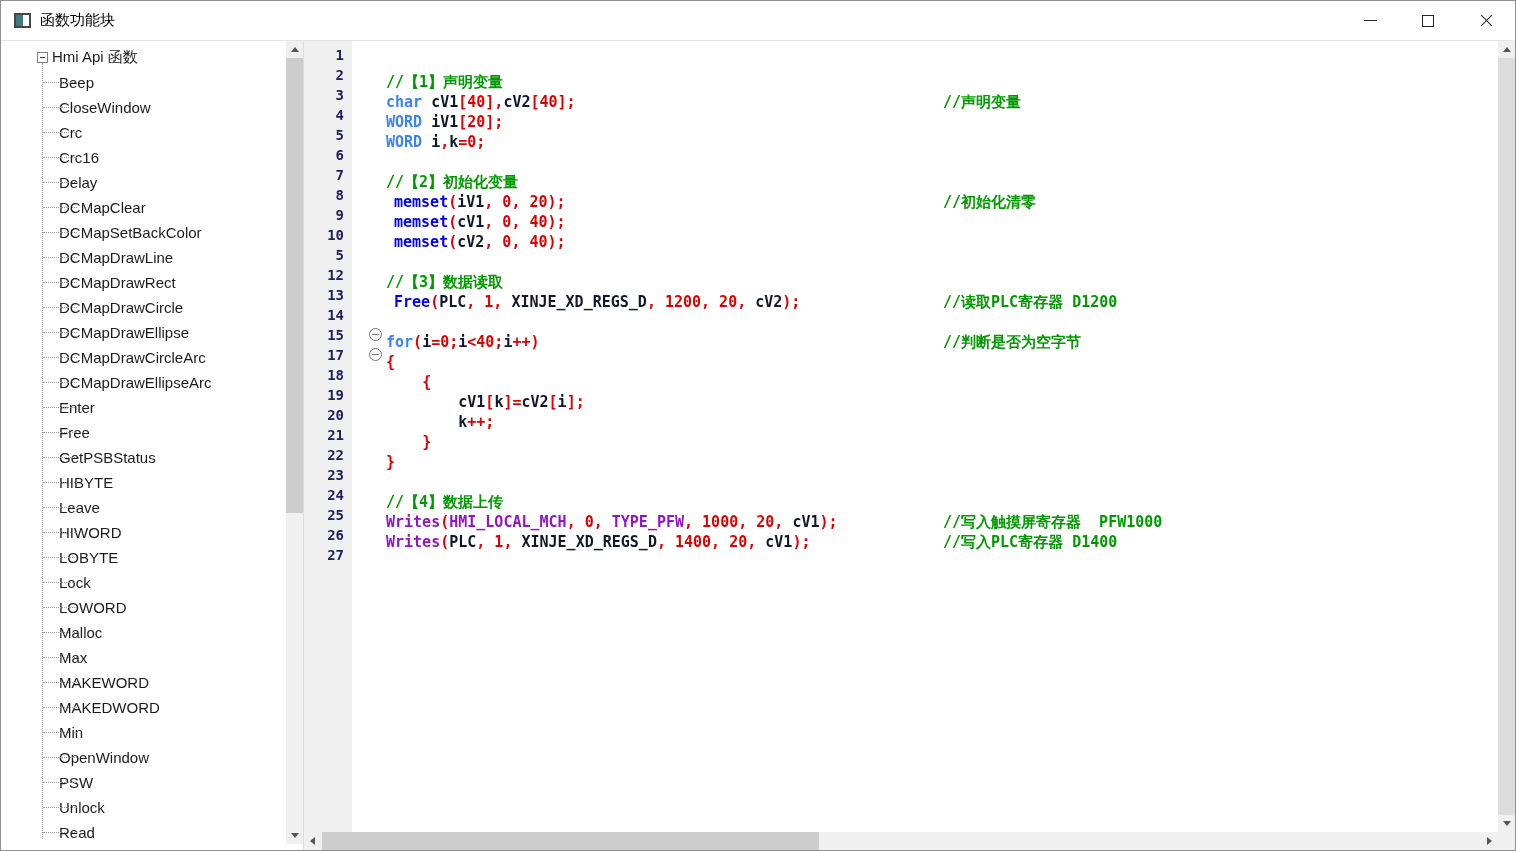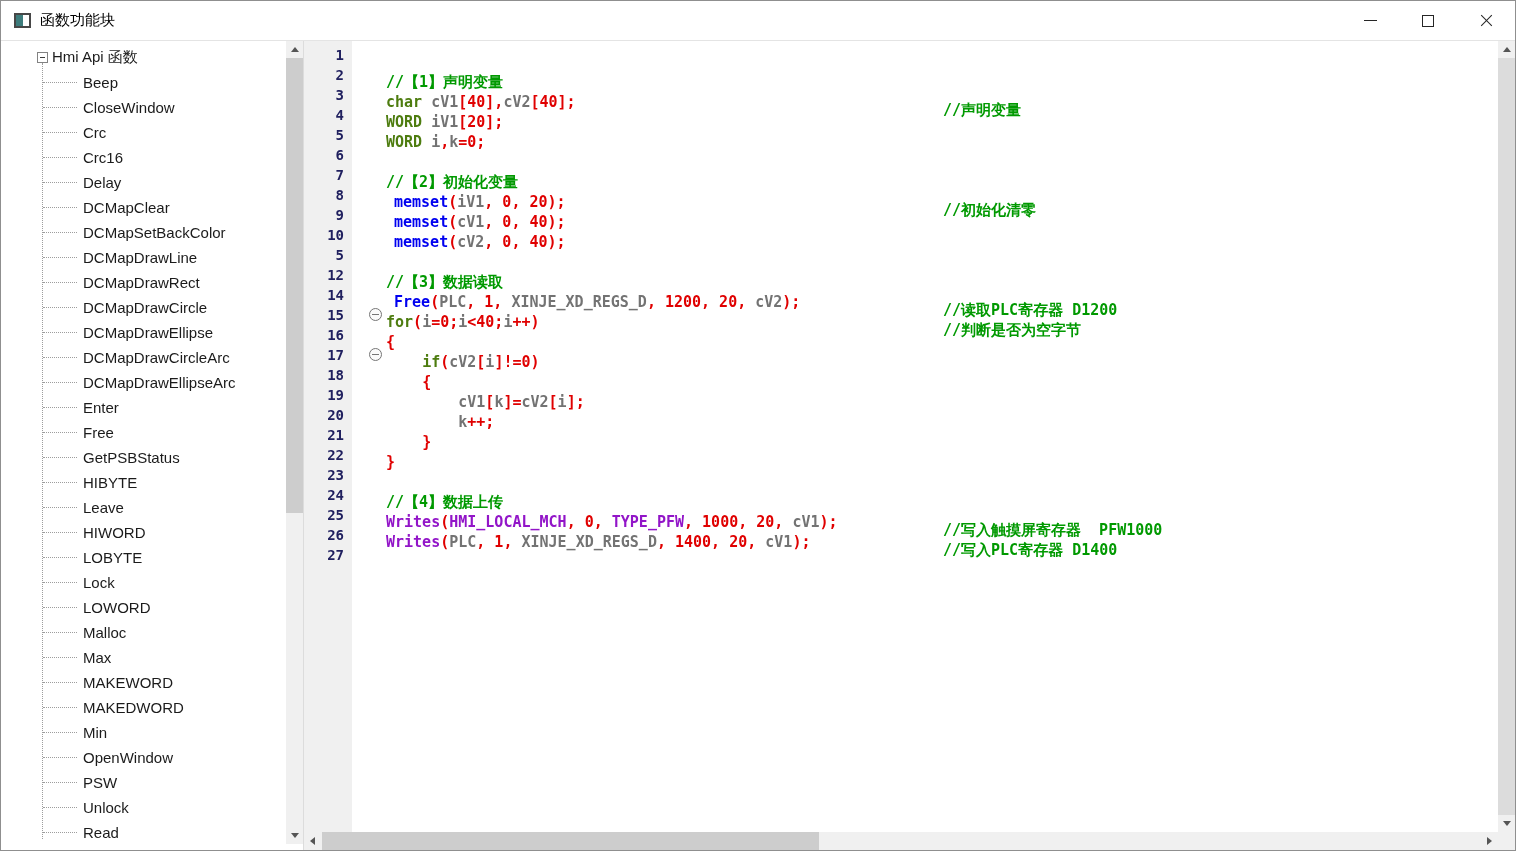--- a/index.html
+++ b/index.html
@@ -34,21 +34,21 @@
   .tree-root { height:25px; position:relative; display:flex; align-items:center; }
   .expand-box { position:absolute; left:36px; top:7px; width:11px; height:11px;
                 border:1px solid #828282; background:#fff; }
   .expand-box::before { content:""; position:absolute; left:2px; top:4px; width:5px; height:1px; background:#3c3c3c; }
   .root-label { margin-left:51px; }
   .tree-items { position:relative; }
   .tree-items::before { content:""; position:absolute; left:41px; top:-7px; bottom:6px;
                         border-left:1px dotted #9d9d9d; }
   .tree-row { height:25px; position:relative; display:flex; align-items:center; }
   .tree-stub { position:absolute; left:42px; top:12px; width:34px; border-top:1px dotted #9d9d9d; }
-  .tree-label { margin-left:82px; }
+  .tree-label { margin-left:58px; }
 
   
   .sb-track { background:#f0f0f0; position:absolute; }
   .sb-btn { position:absolute; width:17px; height:17px; background:#f0f0f0;
             display:flex; align-items:center; justify-content:center; }
   .arrow { width:0; height:0; }
   .arrow.up    { border-left:4px solid transparent; border-right:4px solid transparent; border-bottom:5px solid #555; }
   .arrow.down  { border-left:4px solid transparent; border-right:4px solid transparent; border-top:5px solid #555; }
   .arrow.left  { border-top:4px solid transparent; border-bottom:4px solid transparent; border-right:5px solid #555; }
   .arrow.right { border-top:4px solid transparent; border-bottom:4px solid transparent; border-left:5px solid #555; }
@@ -68,34 +68,34 @@
   .lnum { flex:0 0 48px; text-align:right; padding-right:8px;
           font-family:"DejaVu Sans Mono", monospace; font-size:14px; font-weight:bold;
           color:#20205f; line-height:20px; }
   .fold-col { flex:0 0 34px; position:relative; }
   .fold-marker { position:absolute; left:17px; top:3px; width:13px; height:13px;
                  border:1px solid #767676; border-radius:50%; background:#fbfbfb; }
   .fold-marker::before { content:""; position:absolute; left:2px; top:5px; width:7px; height:1px; background:#767676; }
   .ltext { flex:1; position:relative; white-space:pre;
            font-family:"DejaVu Sans Mono", monospace; font-size:15px; font-weight:bold;
            line-height:20px; color:#000;margin-top:27px; }
-  .tail-comment { position:absolute; left:557px; top:8px; }
+  .tail-comment { position:absolute; left:557px; top:0; }
 
   .ed-vscroll { position:absolute; right:0; top:0; bottom:18px; width:17px; }
   .ed-vscroll .sb-btn.top { top:0; left:0; }
   .ed-vscroll .sb-btn.bottom { bottom:0; left:0; }
   .ed-vscroll .sb-thumb { left:0; top:17px; bottom:17px; width:17px; background:#dcdcdc; }
 
   .ed-hscroll { position:absolute; left:0; right:17px; bottom:0; height:18px; }
   .ed-hscroll .sb-btn.leftb { left:0; top:0; height:18px; }
   .ed-hscroll .sb-btn.rightb { right:0; top:0; height:18px; }
   .ed-hscroll .sb-thumb { left:18px; top:0; height:18px; width:497px; }
   .ed-corner { position:absolute; right:0; bottom:0; width:17px; height:18px; background:#f0f0f0; }
 </style>
-<style>.s-cm{color:#009900;}.s-kw{color:#4d7c0f;}.s-fn{color:#0000F0;padding-left:8px;}.s-pp{color:#9215C8;}.s-id{color:#737373;}.s-nm{color:#E00000;}.s-tx{color:#000000;}</style></head>
+<style>.s-cm{color:#009900;}.s-kw{color:#3b82f6;}.s-fn{color:#0000F0;padding-left:8px;}.s-pp{color:#9215C8;}.s-id{color:#0f172a;}.s-nm{color:#E00000;}.s-tx{color:#000000;}</style></head>
 <body>
 
 <div class="window">
 
   <div class="titlebar">
     <span class="app-icon"></span>
     <span class="title-text">函数功能块</span>
     <div class="win-controls">
       <div class="ctrl-btn">
         <span class="ic-min"></span>
@@ -313,37 +313,37 @@
               <span class="lnum">5</span>
               <span class="fold-col"></span>
               <span class="ltext"><span class="s-cm">//【3】数据读取</span></span>
             </div>
             <div class="code-row">
               <span class="lnum">12</span>
               <span class="fold-col"></span>
               <span class="ltext"><span class="s-fn">Free</span><span class="s-nm">(</span><span class="s-id">PLC</span><span class="s-nm">, 1, </span><span class="s-id">XINJE_XD_REGS_D</span><span class="s-nm">, 1200, 20, </span><span class="s-id">cV2</span><span class="s-nm">);</span><span class="tail-comment s-cm">//读取PLC寄存器 D1200</span></span>
             </div>
             <div class="code-row">
+              <span class="lnum">13</span>
+              <span class="fold-col"></span>
+              <span class="ltext"></span>
+            </div>
+            <div class="code-row">
               <span class="lnum">14</span>
               <span class="fold-col"></span>
               <span class="ltext"><span class="s-kw">for</span><span class="s-nm">(</span><span class="s-id">i</span><span class="s-nm">=0;</span><span class="s-id">i</span><span class="s-nm">&lt;40;</span><span class="s-id">i</span><span class="s-nm">++)</span><span class="tail-comment s-cm">//判断是否为空字节</span></span>
             </div>
             <div class="code-row">
               <span class="lnum">15</span>
               <span class="fold-col">
                 <span class="fold-marker"></span>
               </span>
               <span class="ltext"><span class="s-nm">{</span></span>
             </div>
             <div class="code-row">
-              <span class="lnum">16</span>
-              <span class="fold-col"></span>
-              <span class="ltext"><span class="s-tx">    </span><span class="s-kw">if</span><span class="s-nm">(</span><span class="s-id">cV2</span><span class="s-nm">[</span><span class="s-id">i</span><span class="s-nm">]!=0)</span></span>
-            </div>
-            <div class="code-row">
               <span class="lnum">17</span>
               <span class="fold-col">
                 <span class="fold-marker"></span>
               </span>
               <span class="ltext"><span class="s-tx">    </span><span class="s-nm">{</span></span>
             </div>
             <div class="code-row">
               <span class="lnum">18</span>
               <span class="fold-col"></span>
               <span class="ltext"><span class="s-tx">        </span><span class="s-id">cV1</span><span class="s-nm">[</span><span class="s-id">k</span><span class="s-nm">]=</span><span class="s-id">cV2</span><span class="s-nm">[</span><span class="s-id">i</span><span class="s-nm">];</span></span>

